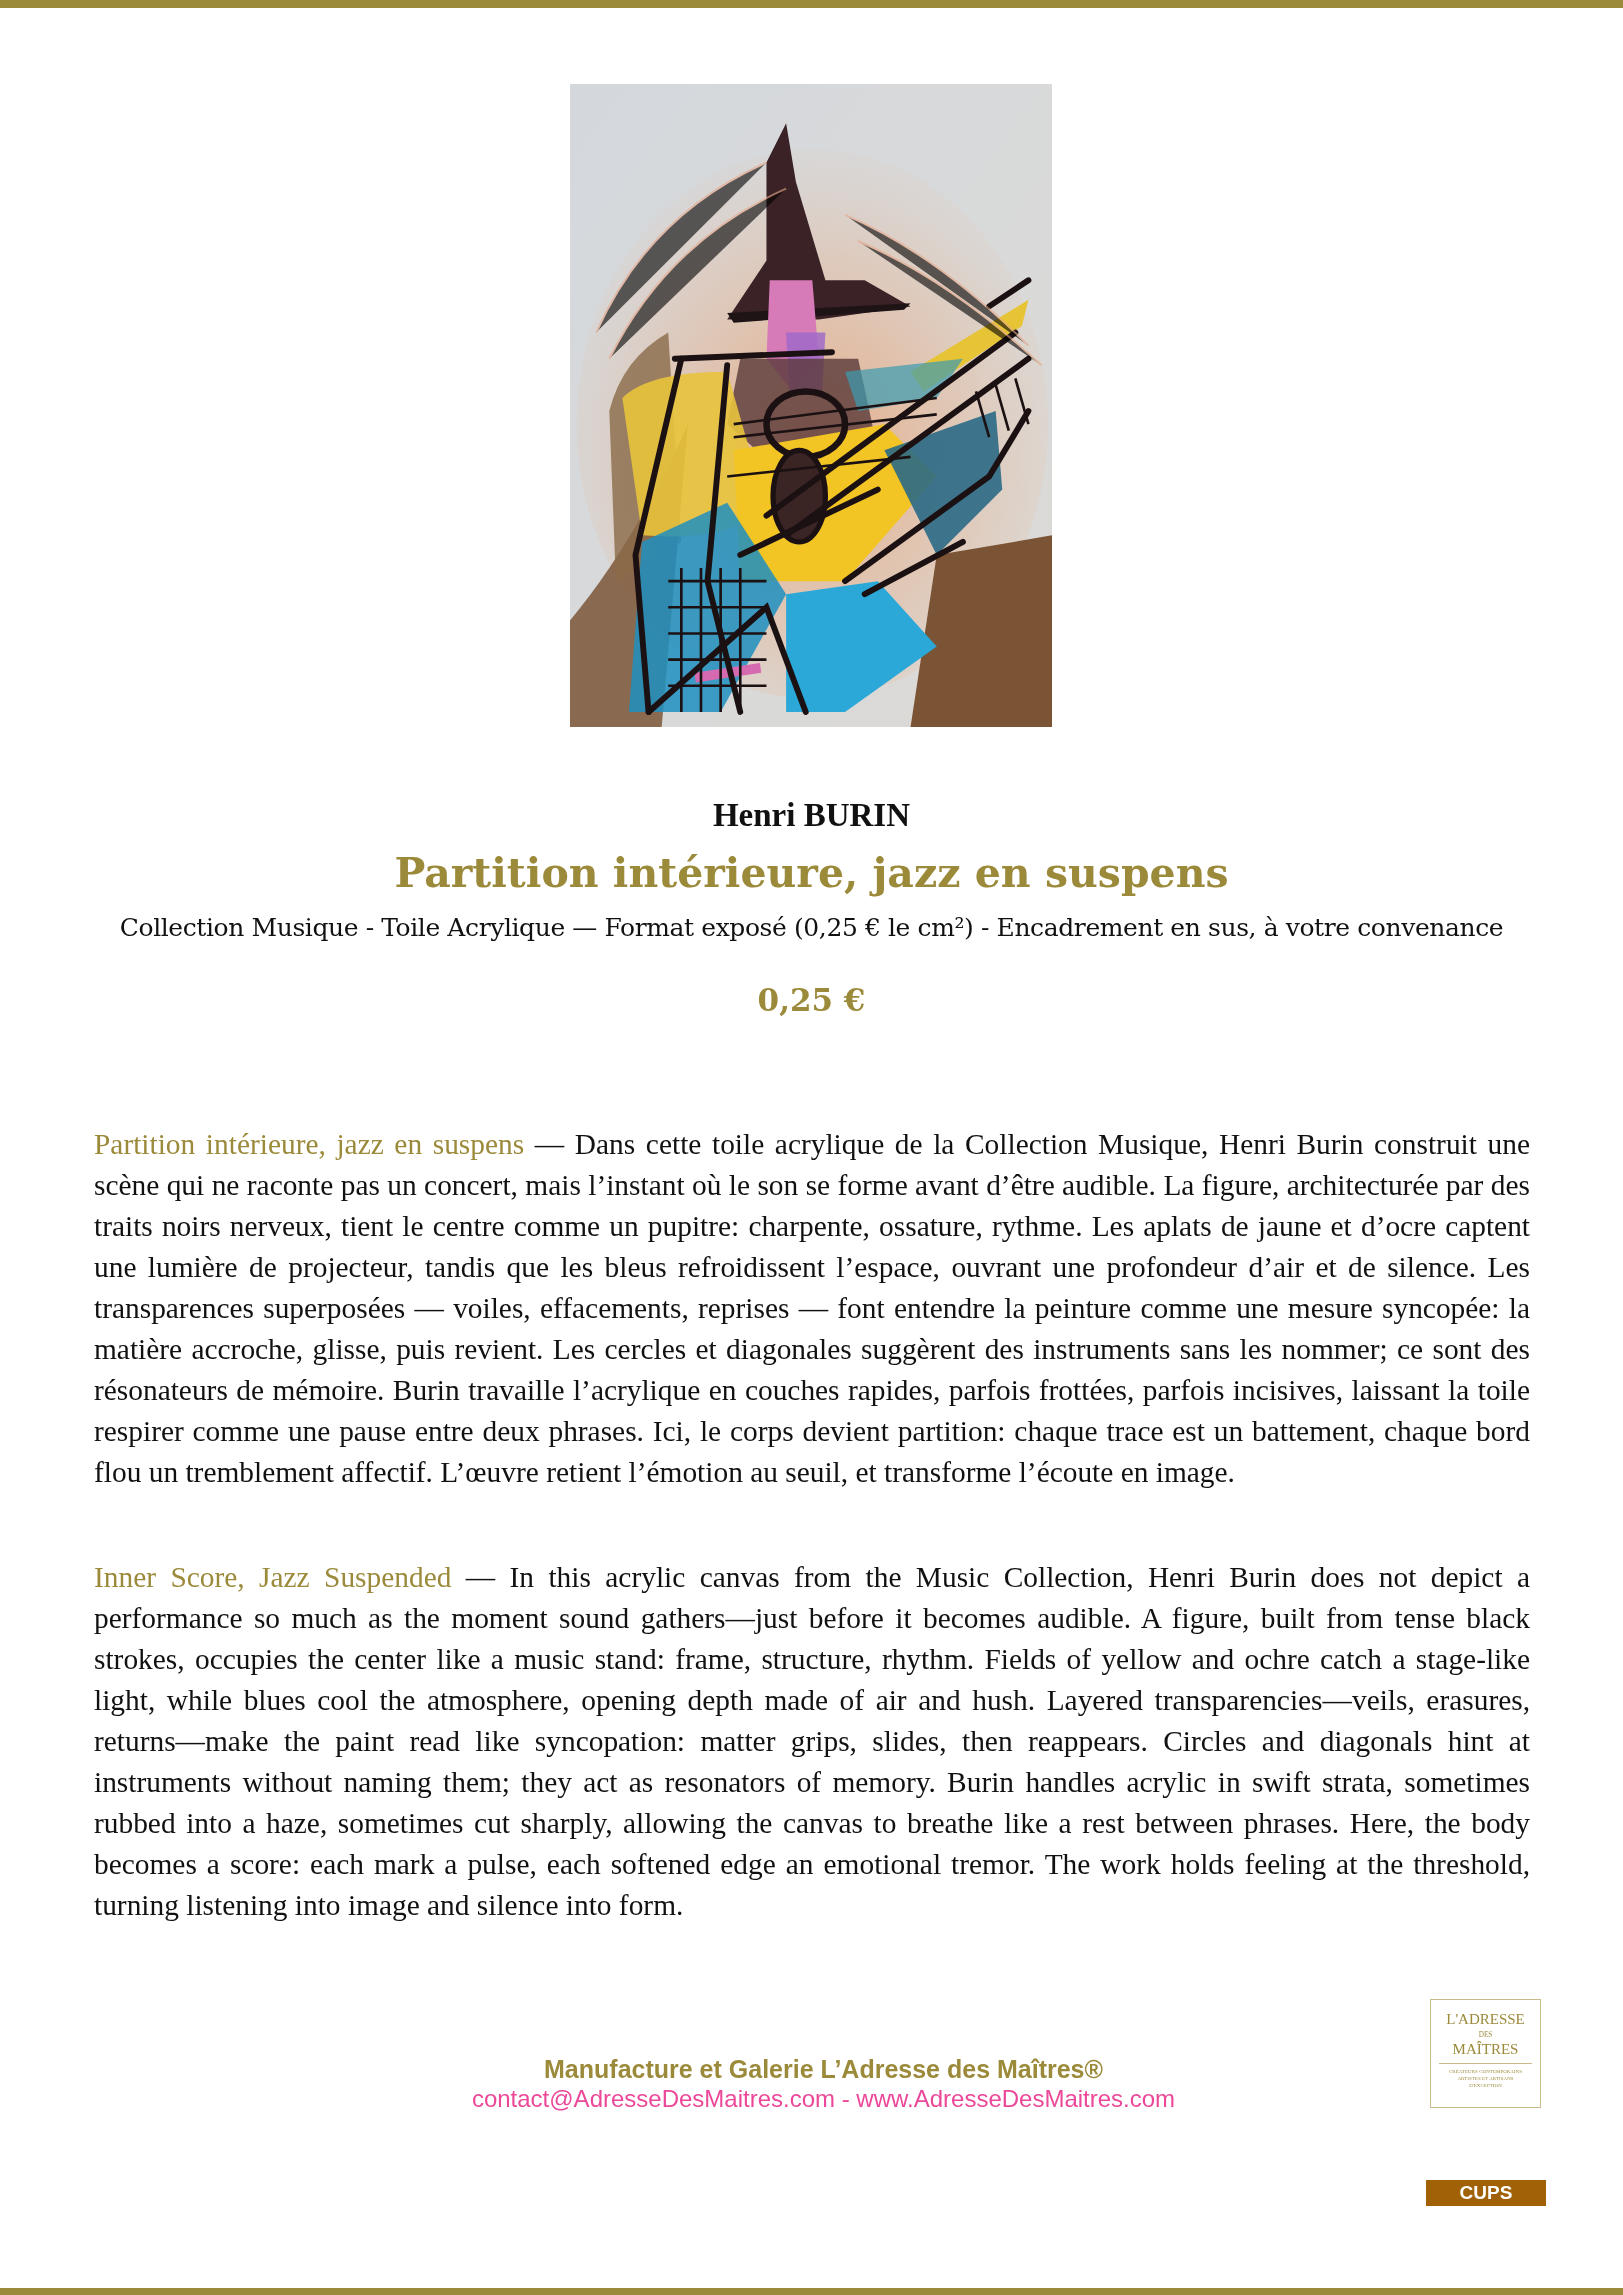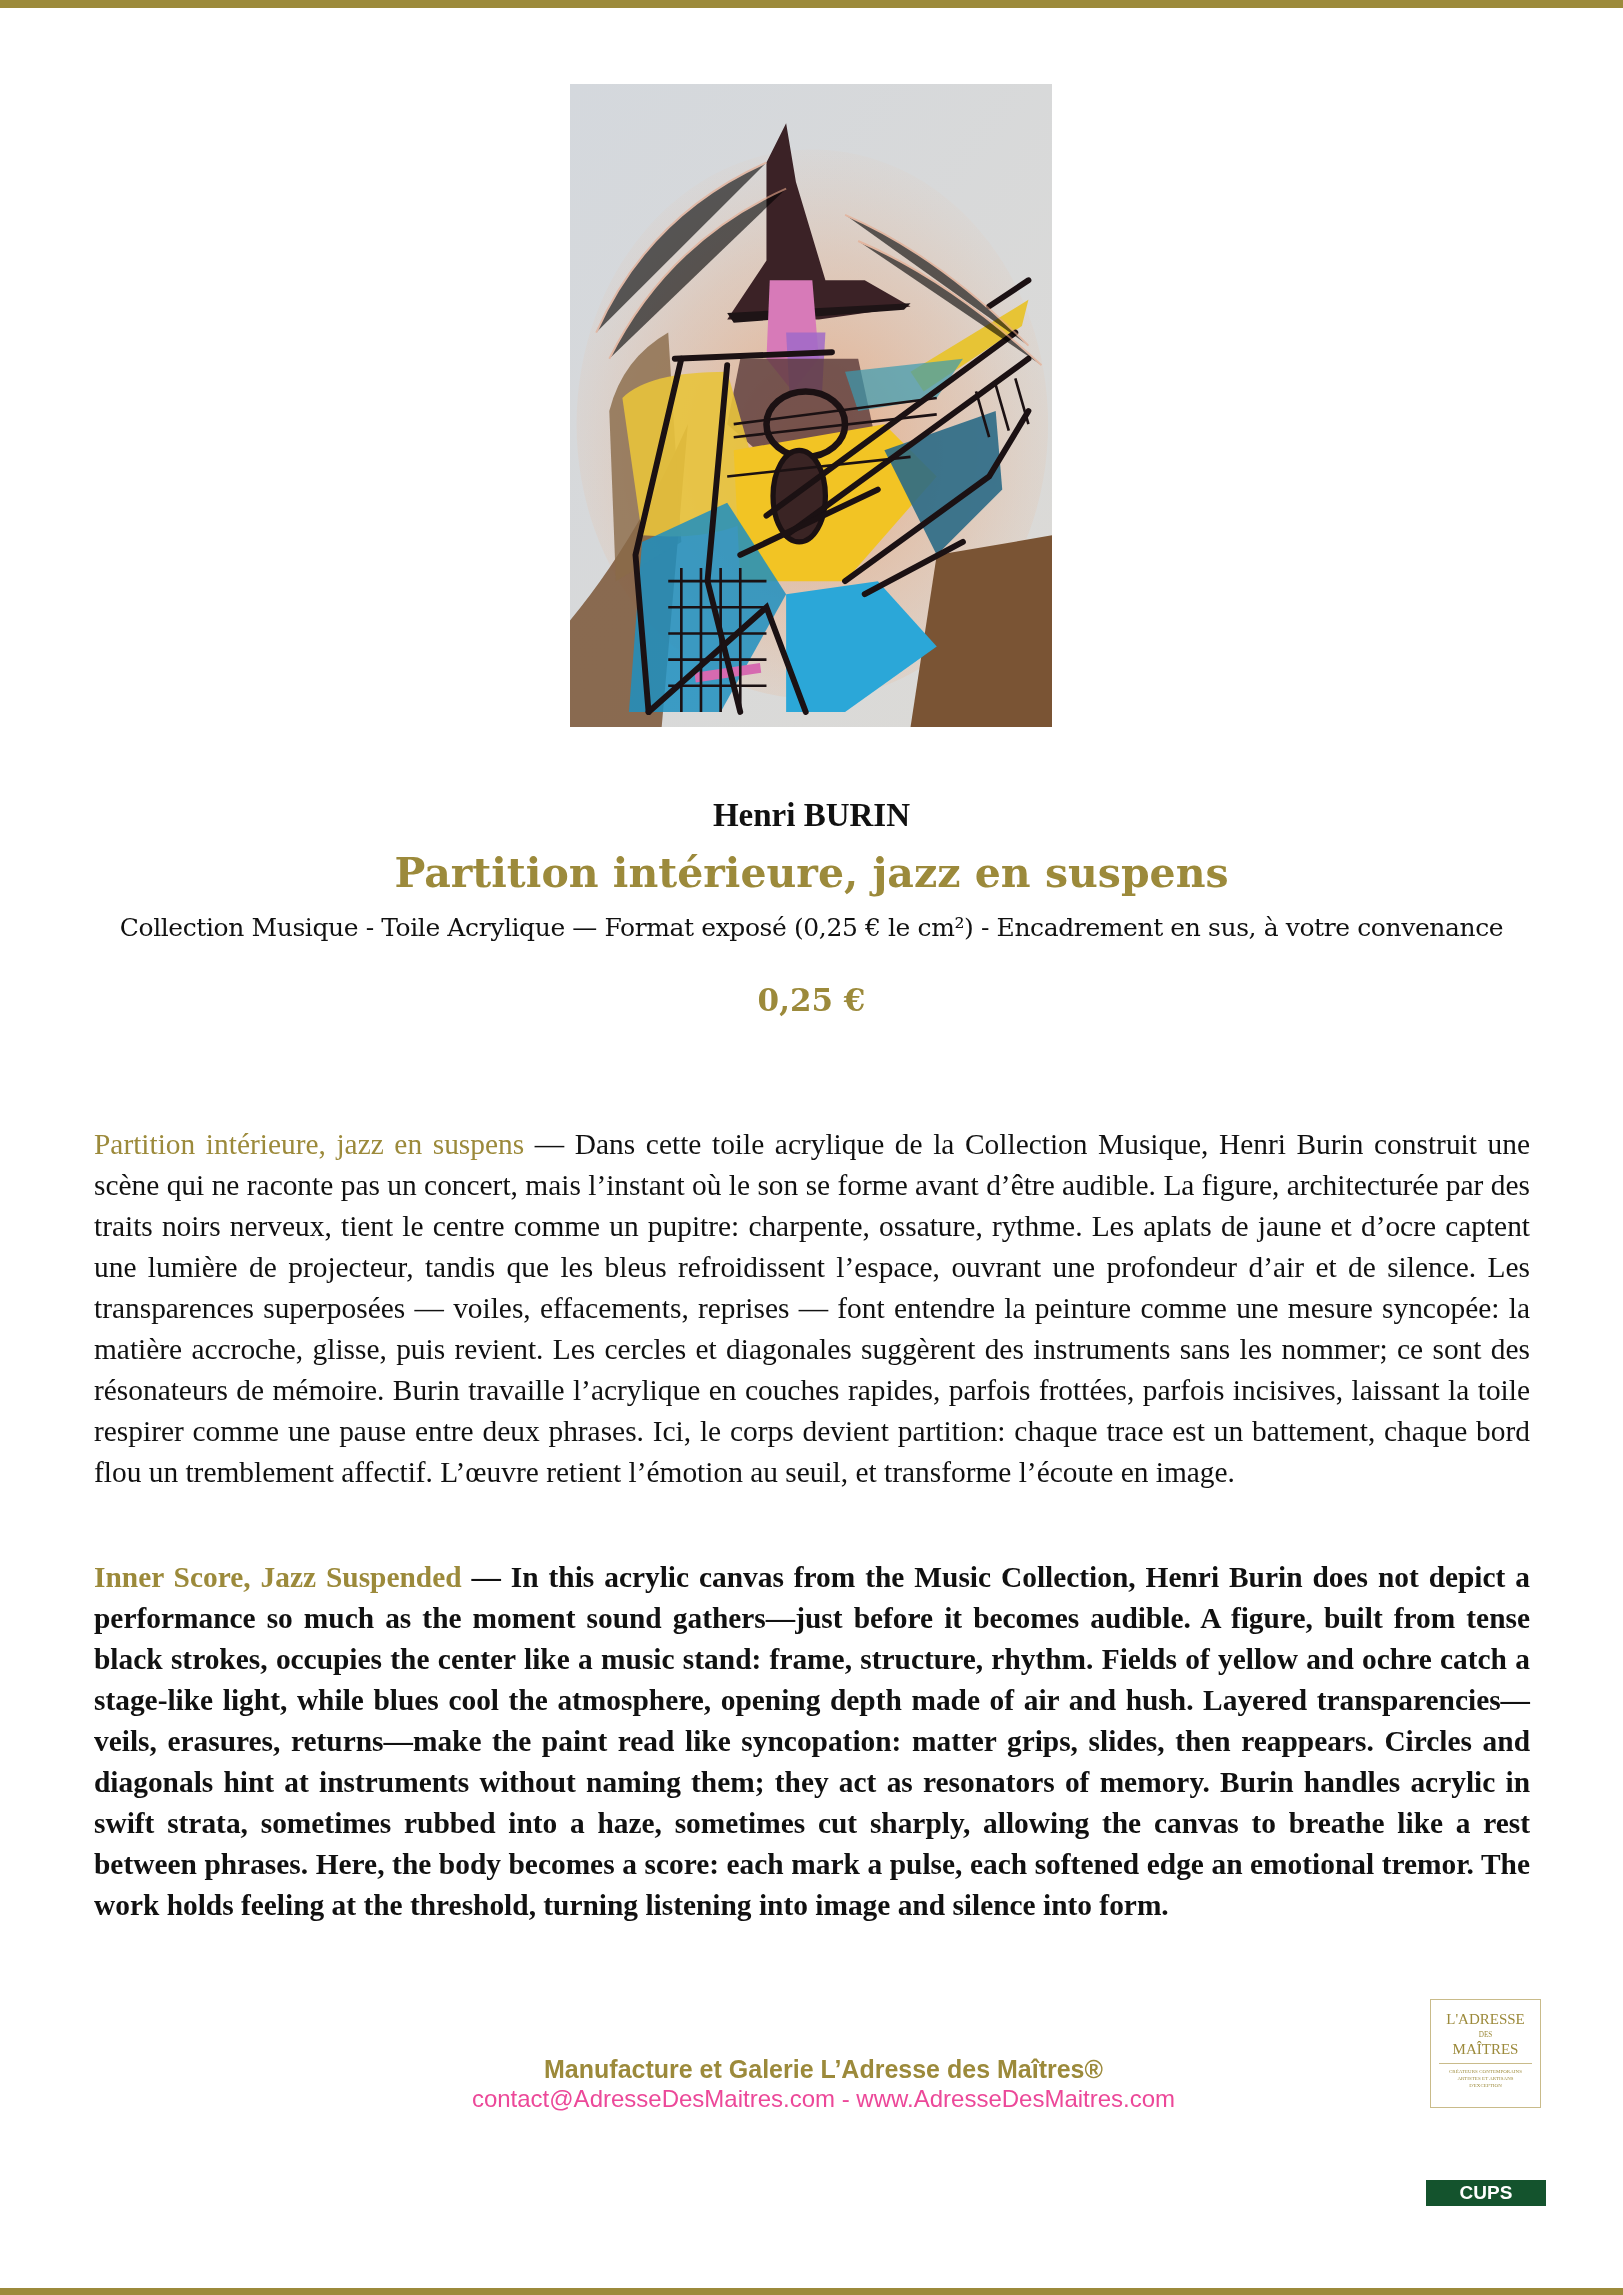--- a/index.html
+++ b/index.html
@@ -53,21 +53,21 @@
 
     
     .body-text {
       position: absolute; left: 94px; width: 1436px;
       font-family: "Liberation Serif", serif;
       font-size: 29.4px; line-height: 41px;
       text-align: justify; color: #111;
     }
     .body-text .lead { color: #9C8A3B; }
     .para-fr { top: 1124px; }
-    .para-en { top: 1557px; font-weight: bold; }
+    .para-en { top: 1557px; }
 
     
     .footer {
       position: absolute; left: 300px; width: 1047px; top: 2055px;
       text-align: center;
       font-family: "Liberation Sans", sans-serif;
     }
     .footer .f-line { font-size: 24px; line-height: 29.4px; white-space: nowrap; }
     .footer .gold { color: #9C8A3B; font-weight: bold; font-size: 25px; }
     .footer .dark { color: #ec4899; }
@@ -83,21 +83,21 @@
     }
     .logo-box .l1 { font-size: 15px; margin-top: 10.5px; line-height: 17px; }
     .logo-box .l2 { font-size: 7.2px; line-height: 10.5px; margin-top: 2.6px; }
     .logo-box .l3 { font-size: 15px; line-height: 17px; }
     .logo-box .rule { width: 93px; height: 0.7px; background: #c9bb8a; margin: 5.9px auto 3.9px; }
     .logo-box .l4 { font-size: 4.9px; line-height: 7.2px; letter-spacing: 0.1px; }
 
     .cups {
       position: absolute; left: 1426px; top: 2180px;
       width: 120px; height: 25.5px;
-      background: #14532d; color: #ffffff;
+      background: #a16207; color: #ffffff;
       font-family: "Liberation Sans", sans-serif;
       font-weight: bold; font-size: 19px; line-height: 25.5px;
       text-align: center;
     }
   </style>
 </head>
 <body>
 
 <div class="bar top"></div>
 

